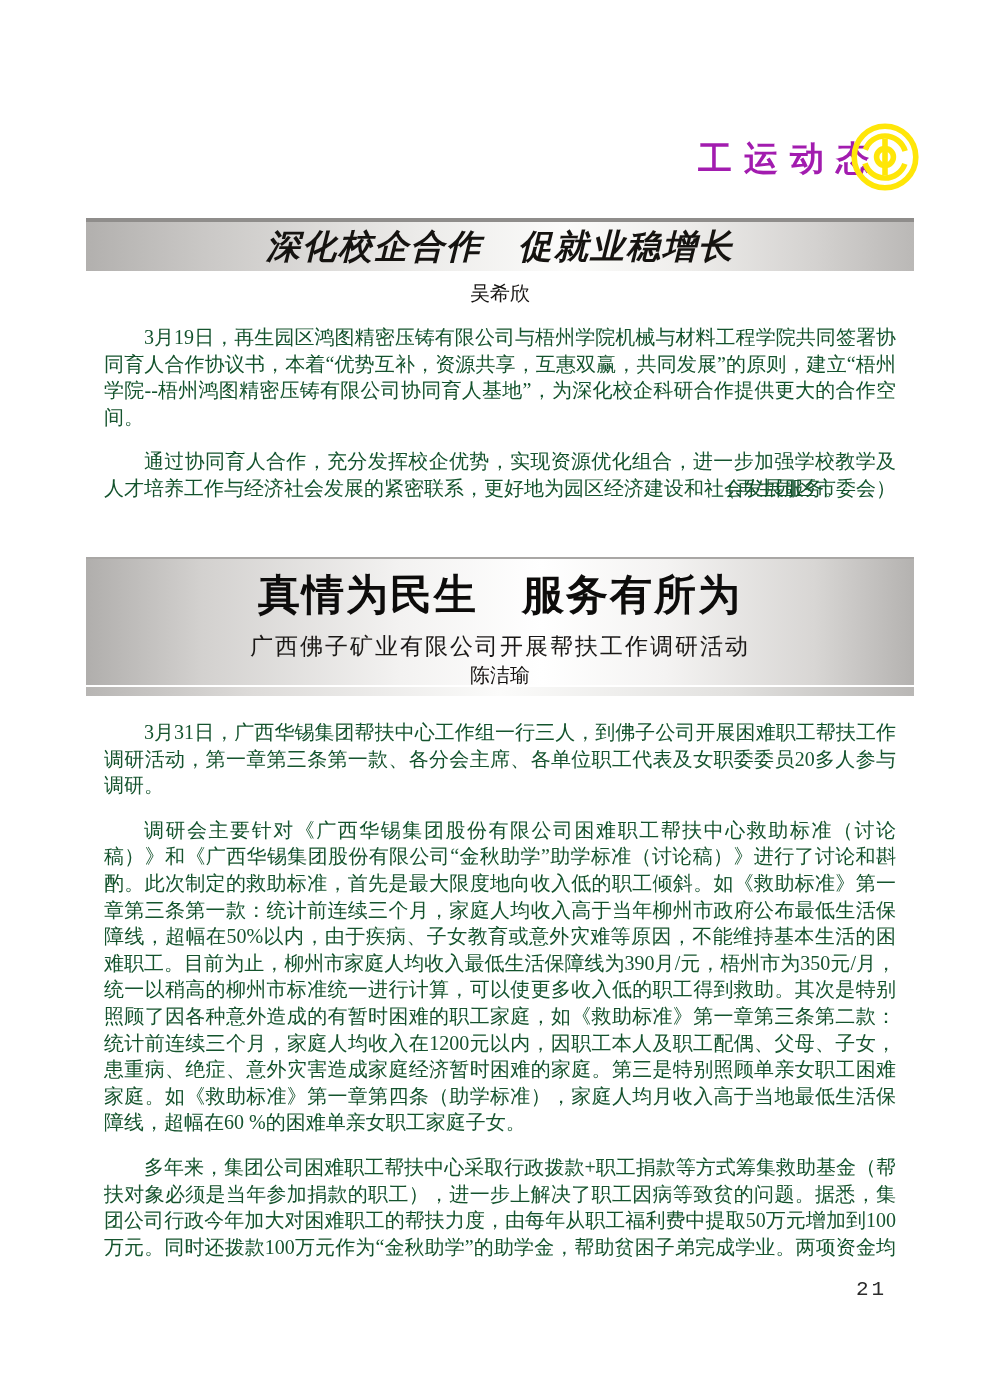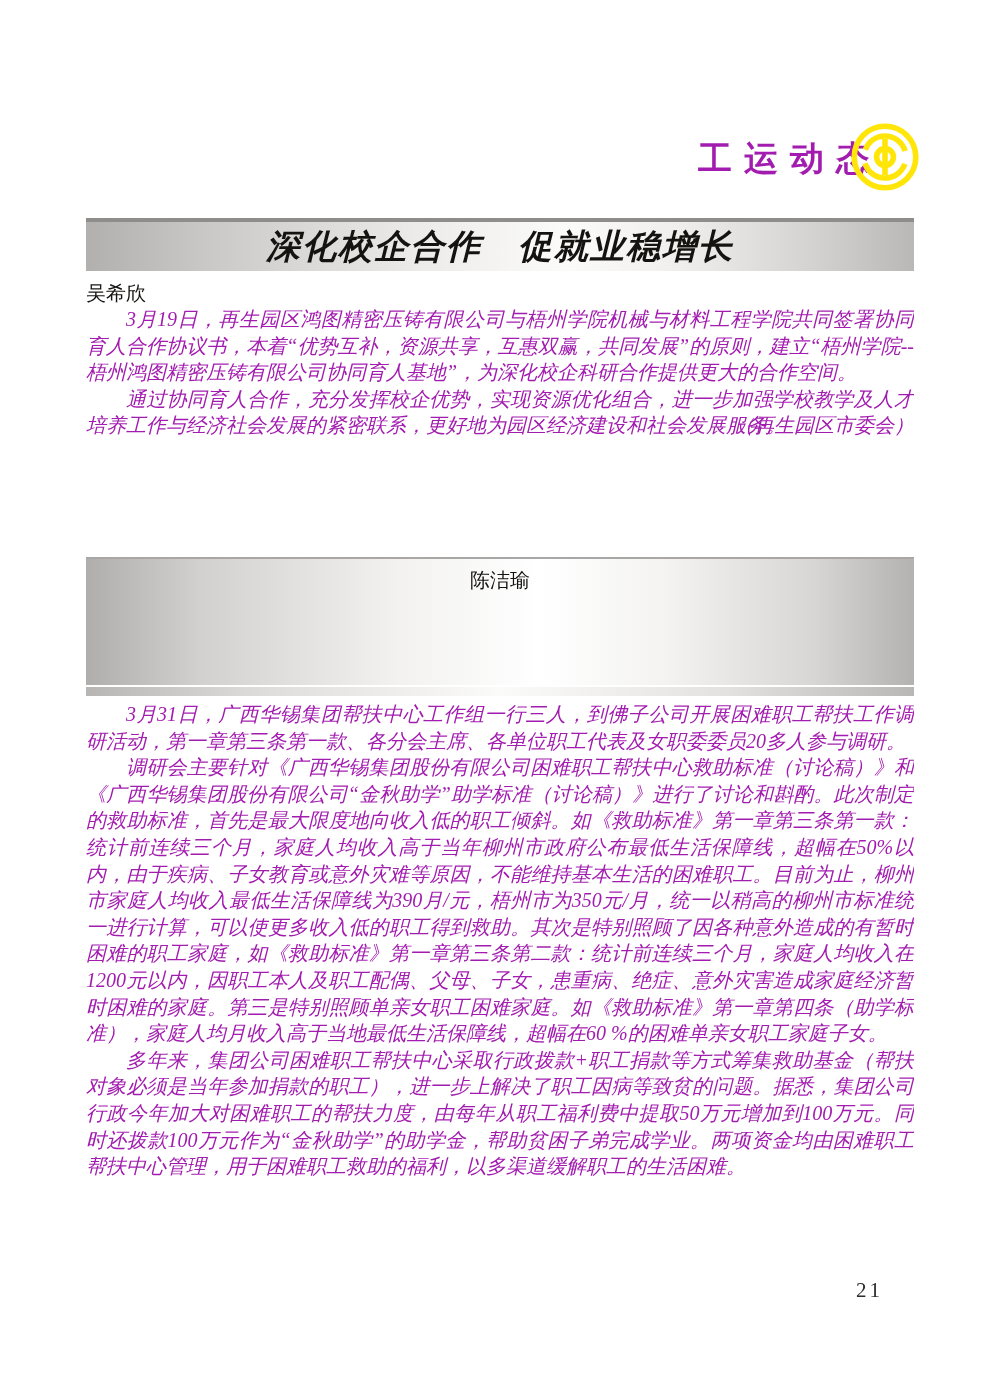--- a/index.html
+++ b/index.html
@@ -29,34 +29,33 @@
     display:flex; align-items:center; justify-content:center;
     box-sizing:border-box;
     font-style:italic;
   }
   .t1bar .t1text {
     font-family:"Liberation Serif","DejaVu Serif",serif;
     font-weight:bold; font-size:34px; color:#151310; letter-spacing:2px;
     white-space:pre;
   }
   .author-line {
-    position:absolute; left:86px; width:828px; 
+    position:absolute; left:86px; width:828px; text-align:center;
     font-family:"Liberation Sans","DejaVu Sans",sans-serif;
     font-size:20px; color:#161412;
   }
   .author1 { top:280px; }
 
   .bodycol { position:absolute; left:86px; width:828px; }
   .a1body { top:306px; height:250px; overflow:hidden; }
   .bodycol p {
-    margin:0; text-indent:2em;
+    margin:18px; text-indent:2em;
     font-size:20px; line-height:26.6px;
     text-align:justify; text-justify:inter-ideograph;
-    color:#a21caf;
-    font-style:italic;
+    color:#14532d;
   }
   p.closing { position:relative; }
   .attribution { position:absolute; right:0; bottom:0; text-indent:0; white-space:nowrap; }
 
   
   .t2block {
     position:absolute; left:86px; top:557px; width:828px; height:128px;
     background:linear-gradient(90deg,#b0aeac 0%,#d3d1cf 14%,#f3f2f1 38%,#ffffff 55%,#f4f3f2 70%,#d8d6d4 88%,#b4b2b0 100%);
     border-top:2px solid #a9a7a5;
     text-align:center; box-sizing:border-box; padding-top:8px;
@@ -79,21 +78,21 @@
     position:absolute; left:86px; top:687px; width:828px; height:9px;
     background:linear-gradient(90deg,#b7b5b3 0%,#dddbd9 20%,#fbfbfa 50%,#e2e1df 78%,#b9b7b5 100%);
   }
 
   .a2body { top:701px; height:556px; overflow:hidden; }
 
   
   .page-number {
     position:absolute; left:856px; top:1278px;
     font-size:21px; letter-spacing:3px; color:#2b2b2b;
-    font-family:Liberation Serif, serif;
+    font-family:Liberation Mono, monospace;
   }
 </style>
 </head>
 <body>
 
 <div class="masthead-title">工运动态</div>
 <div class="union-logo">
   <svg width="70" height="70" viewBox="0 0 100 100">
     <circle cx="50" cy="50" r="44" fill="none" stroke="#ffe608" stroke-width="8"></circle>
     <circle cx="50" cy="50" r="30" fill="none" stroke="#ffe608" stroke-width="8" stroke-dasharray="74.25 20" stroke-dashoffset="84.25"></circle>
@@ -109,20 +108,22 @@
 
 <div class="bodycol a1body">
   <p>3月19日，再生园区鸿图精密压铸有限公司与梧州学院机械与材料工程学院共同签署协同育人合作协议书，本着“优势互补，资源共享，互惠双赢，共同发展”的原则，建立“梧州学院--梧州鸿图精密压铸有限公司协同育人基地”，为深化校企科研合作提供更大的合作空间。</p>
   <p class="closing">
     <span>通过协同育人合作，充分发挥校企优势，实现资源优化组合，进一步加强学校教学及人才培养工作与经济社会发展的紧密联系，更好地为园区经济建设和社会发展服务。</span>
     <span class="attribution">（再生园区市委会）</span>
   </p>
 </div>
 
 <div class="t2block">
+  <div class="t2title">真情为民生　服务有所为</div>
+  <div class="t2subtitle">广西佛子矿业有限公司开展帮扶工作调研活动</div>
   <div class="t2author">陈洁瑜</div>
 </div>
 <div class="t2bevel"></div>
 
 <div class="bodycol a2body">
   <p>3月31日，广西华锡集团帮扶中心工作组一行三人，到佛子公司开展困难职工帮扶工作调研活动，第一章第三条第一款、各分会主席、各单位职工代表及女职委委员20多人参与调研。</p>
   <p>调研会主要针对《广西华锡集团股份有限公司困难职工帮扶中心救助标准（讨论稿）》和《广西华锡集团股份有限公司“金秋助学”助学标准（讨论稿）》进行了讨论和斟酌。此次制定的救助标准，首先是最大限度地向收入低的职工倾斜。如《救助标准》第一章第三条第一款：统计前连续三个月，家庭人均收入高于当年柳州市政府公布最低生活保障线，超幅在50%以内，由于疾病、子女教育或意外灾难等原因，不能维持基本生活的困难职工。目前为止，柳州市家庭人均收入最低生活保障线为390月/元，梧州市为350元/月，统一以稍高的柳州市标准统一进行计算，可以使更多收入低的职工得到救助。其次是特别照顾了因各种意外造成的有暂时困难的职工家庭，如《救助标准》第一章第三条第二款：统计前连续三个月，家庭人均收入在1200元以内，因职工本人及职工配偶、父母、子女，患重病、绝症、意外灾害造成家庭经济暂时困难的家庭。第三是特别照顾单亲女职工困难家庭。如《救助标准》第一章第四条（助学标准），家庭人均月收入高于当地最低生活保障线，超幅在60 %的困难单亲女职工家庭子女。</p>
   <p>多年来，集团公司困难职工帮扶中心采取行政拨款+职工捐款等方式筹集救助基金（帮扶对象必须是当年参加捐款的职工），进一步上解决了职工因病等致贫的问题。据悉，集团公司行政今年加大对困难职工的帮扶力度，由每年从职工福利费中提取50万元增加到100万元。同时还拨款100万元作为“金秋助学”的助学金，帮助贫困子弟完成学业。两项资金均由困难职工帮扶中心管理，用于困难职工救助的福利，以多渠道缓解职工的生活困难。</p>
 
 </div>

